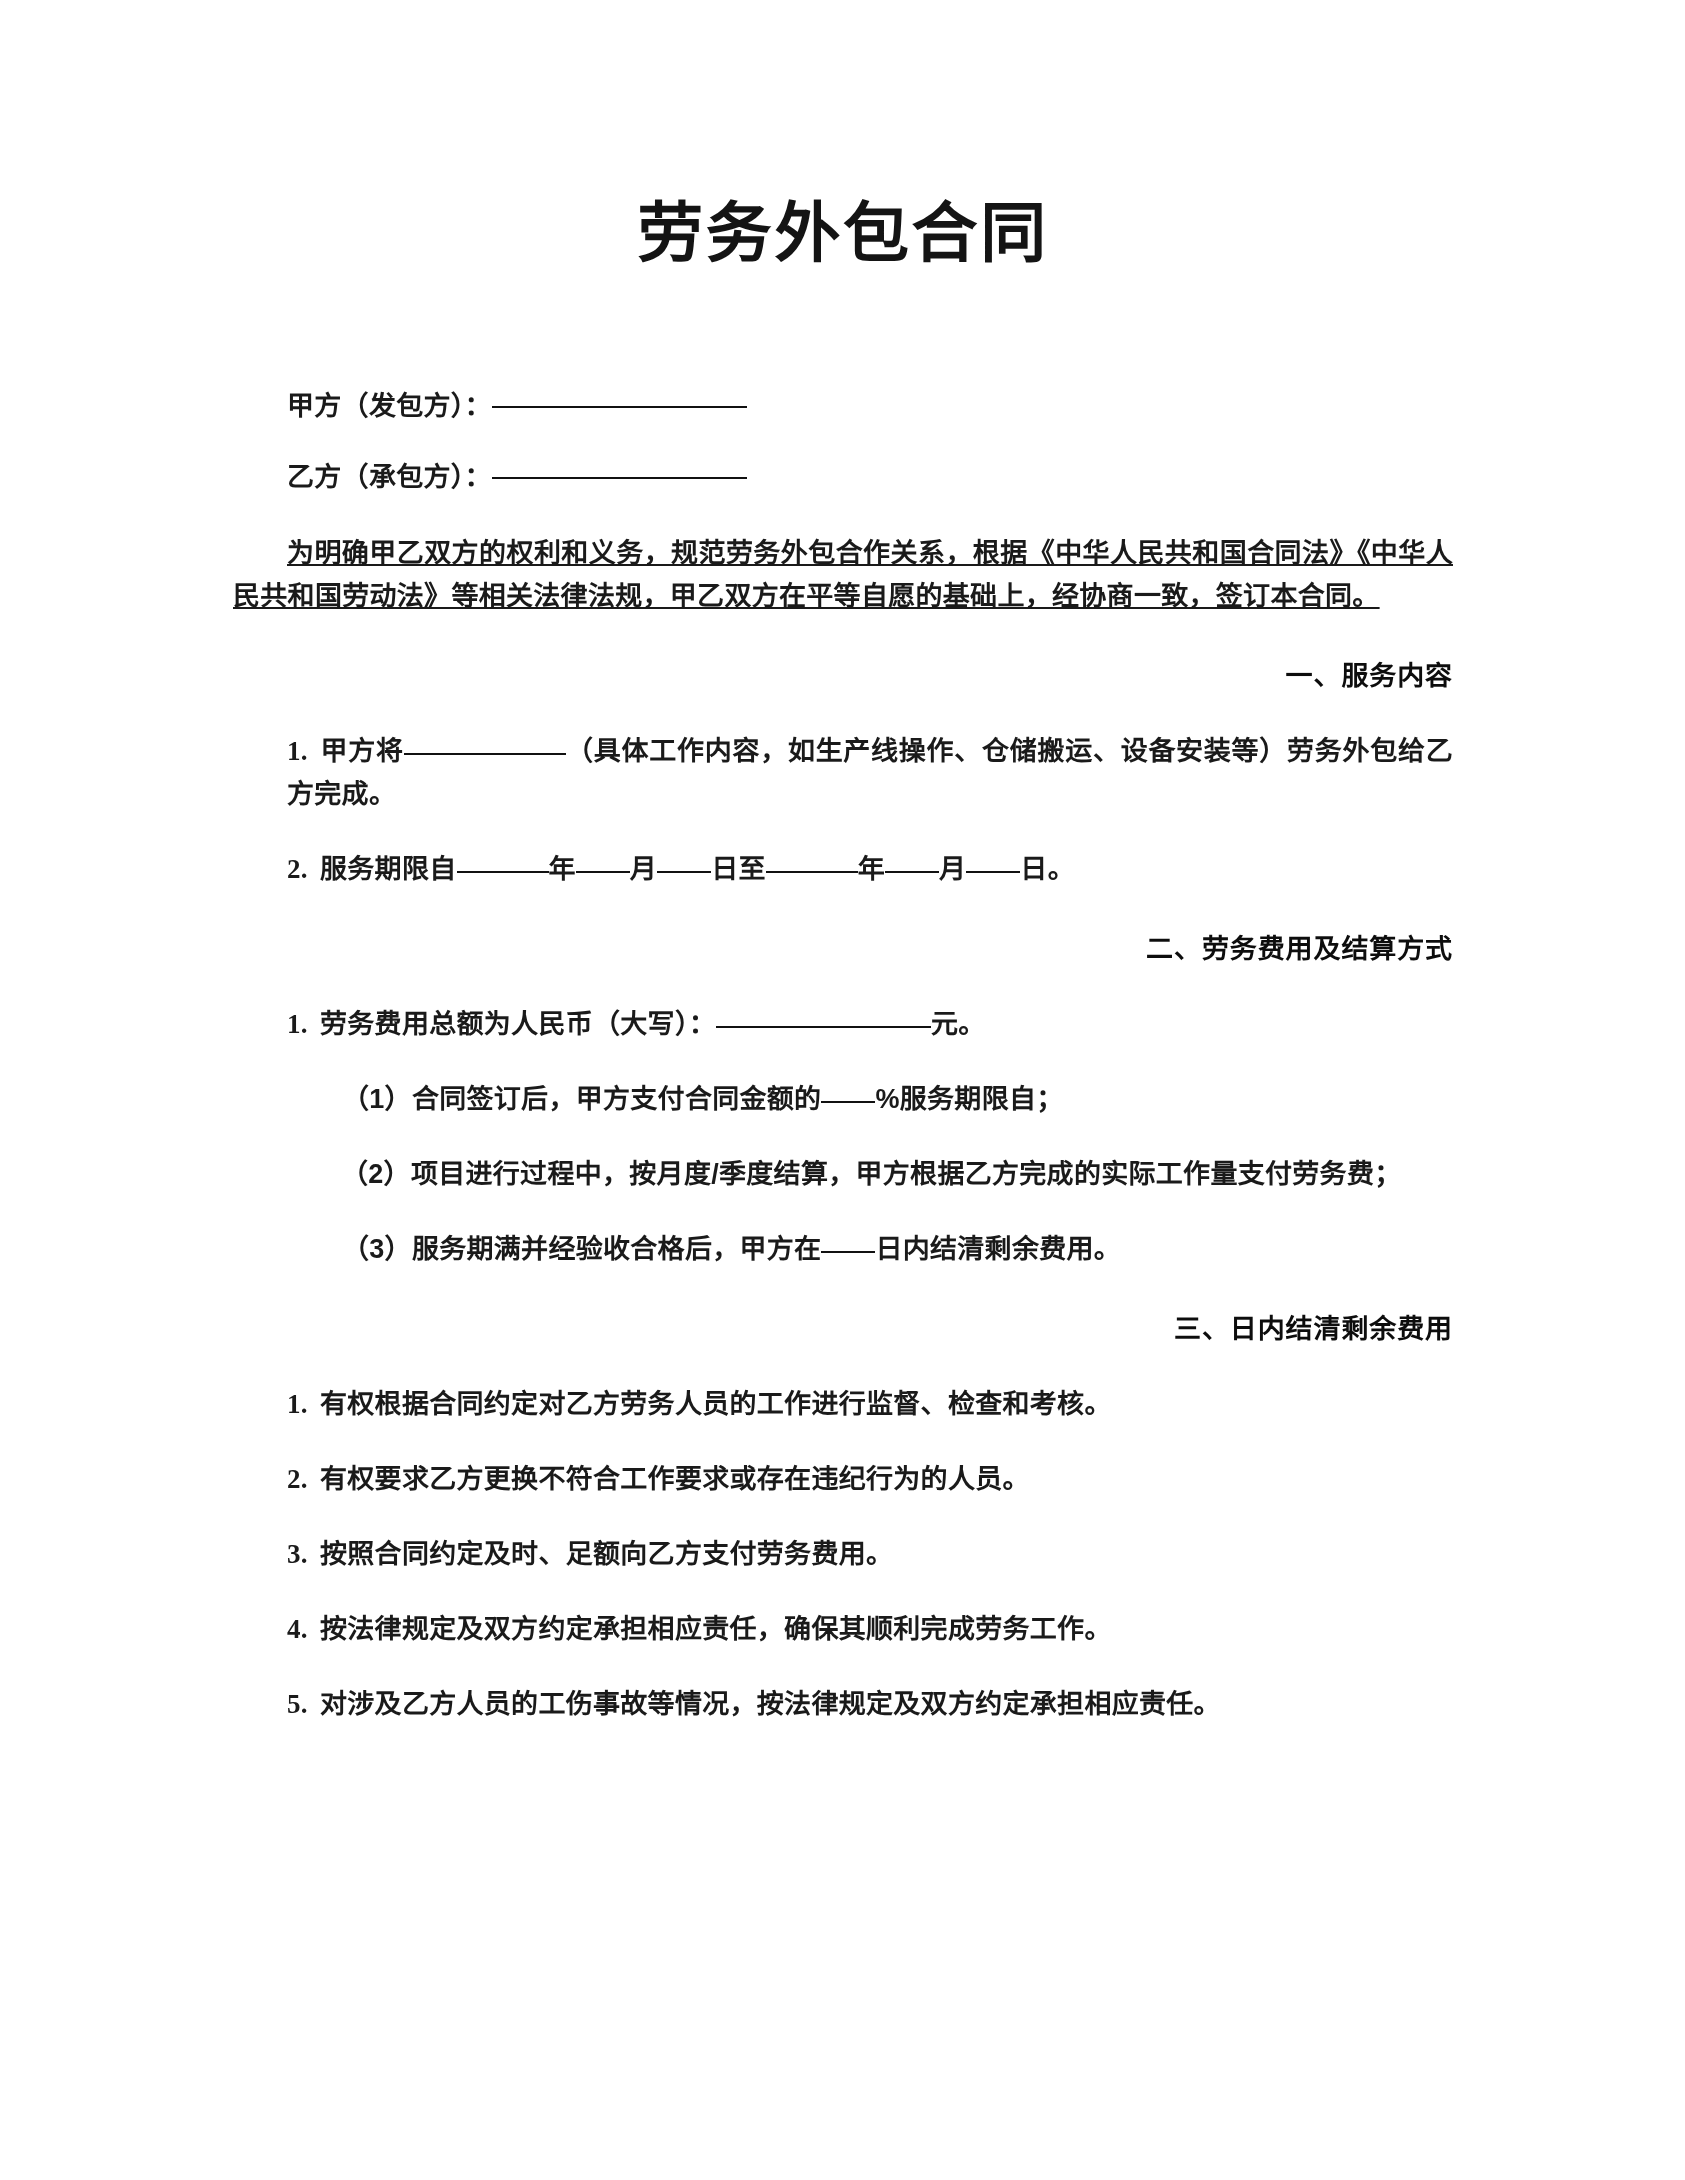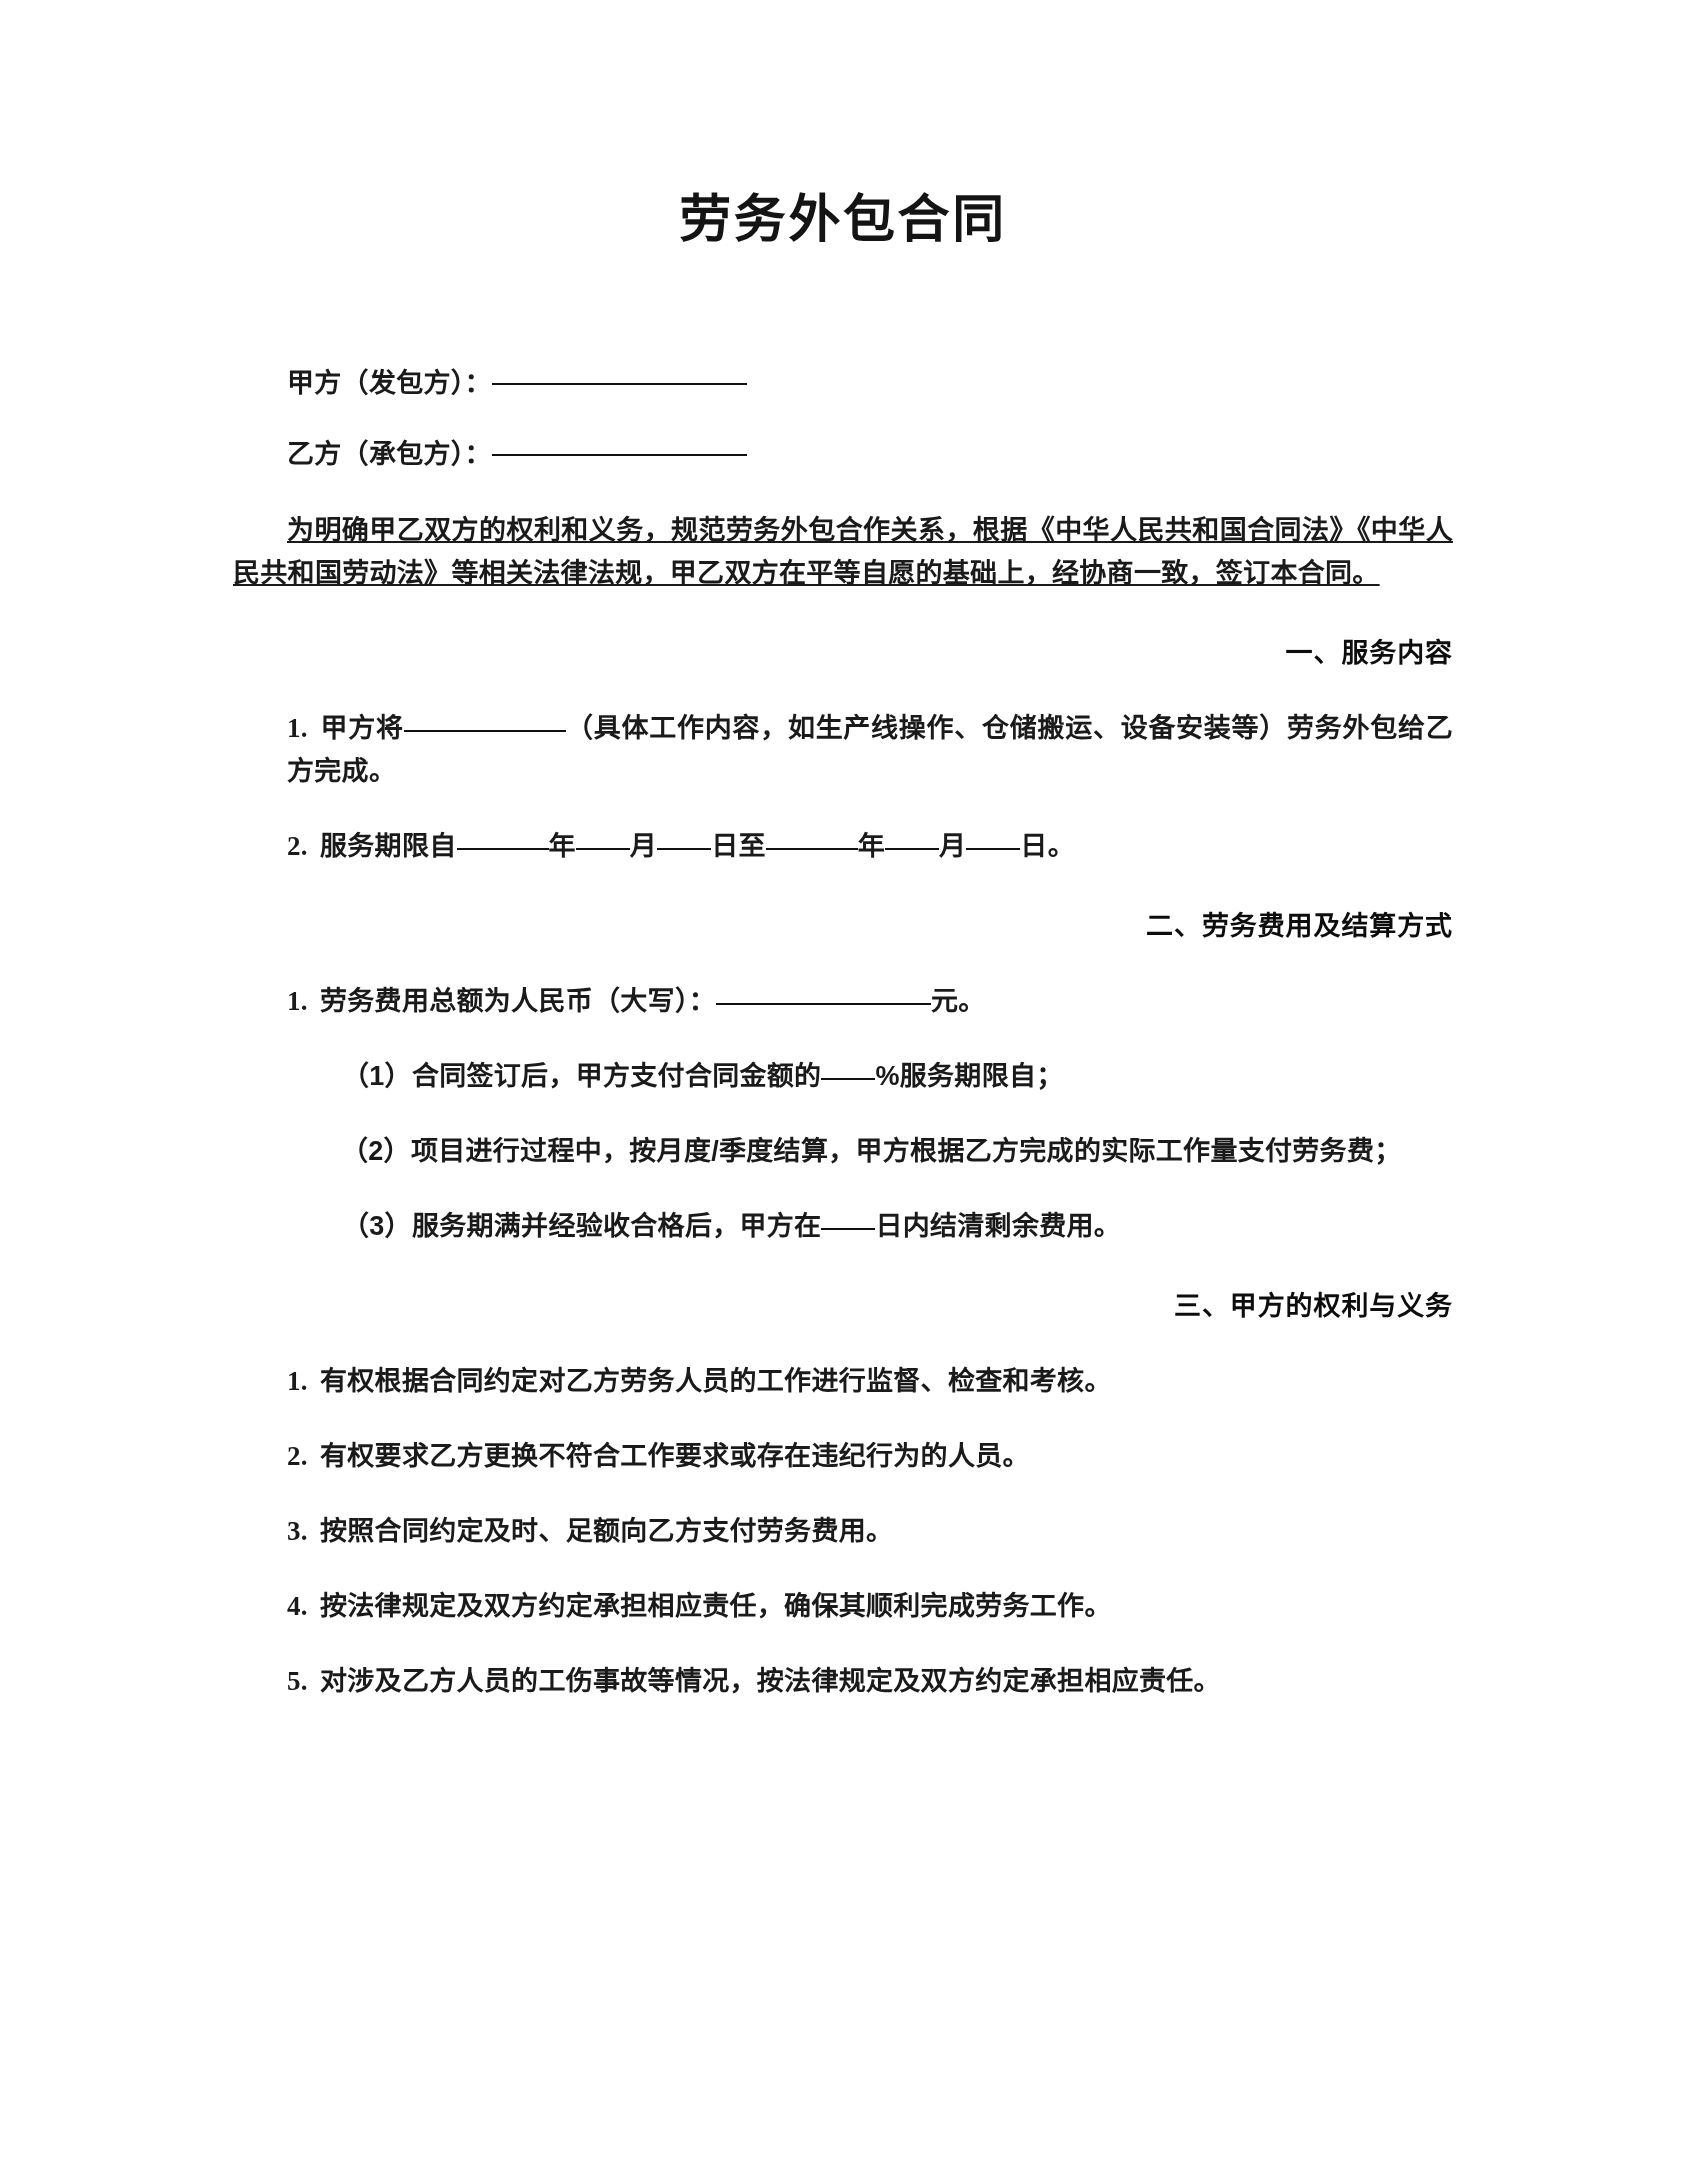--- a/index.html
+++ b/index.html
@@ -27,25 +27,25 @@
     top: 0;
     width: 1220px;
     height: 100%;
     box-sizing: border-box;
   }
 
   
   .doc-title {
     font-family: "Liberation Sans", "DejaVu Sans", sans-serif;
     font-weight: 700;
-    font-size: 52px;
+    font-size: 66px;
     line-height: 1.2;
     text-align: center;
     letter-spacing: 2.6px;
-    margin: 8px;
+    margin: 14px;
     padding-top: 180px;
     color: #141414;
   }
 
   
   .p {
     font-family: "Liberation Sans", "DejaVu Sans", sans-serif;
     font-size: 27px;
     line-height: 43px;
     color: #1a1a1a;
@@ -154,21 +154,21 @@
     </p>
 
     <p class="p gap" style="padding-left:54px;text-indent:54px;">
       <span>（2）</span><span>项目进行过程中，按月度/季度结算，甲方根据乙方完成的实际工作量支付劳务费；</span>
     </p>
 
     <p class="p sub-item gap">
       <span>（3）</span><span>服务期满并经验收合格后，甲方在</span><span class="blank b-days"></span><span>日内结清剩余费用。</span>
     </p>
 
-    <h2 class="sec-head gap-lg">三、甲方的权利与义务</h2>
+    <h2 class="sec-head gap-lg">三、日内结清剩余费用</h2>
 
     <p class="p item gap">
       <span class="num">1.</span><span>有权根据合同约定对乙方劳务人员的工作进行监督、检查和考核。</span>
     </p>
     <p class="p item gap">
       <span class="num">2.</span><span>有权要求乙方更换不符合工作要求或存在违纪行为的人员。</span>
     </p>
     <p class="p item gap">
       <span class="num">3.</span><span>按照合同约定及时、足额向乙方支付劳务费用。</span>
     </p>

